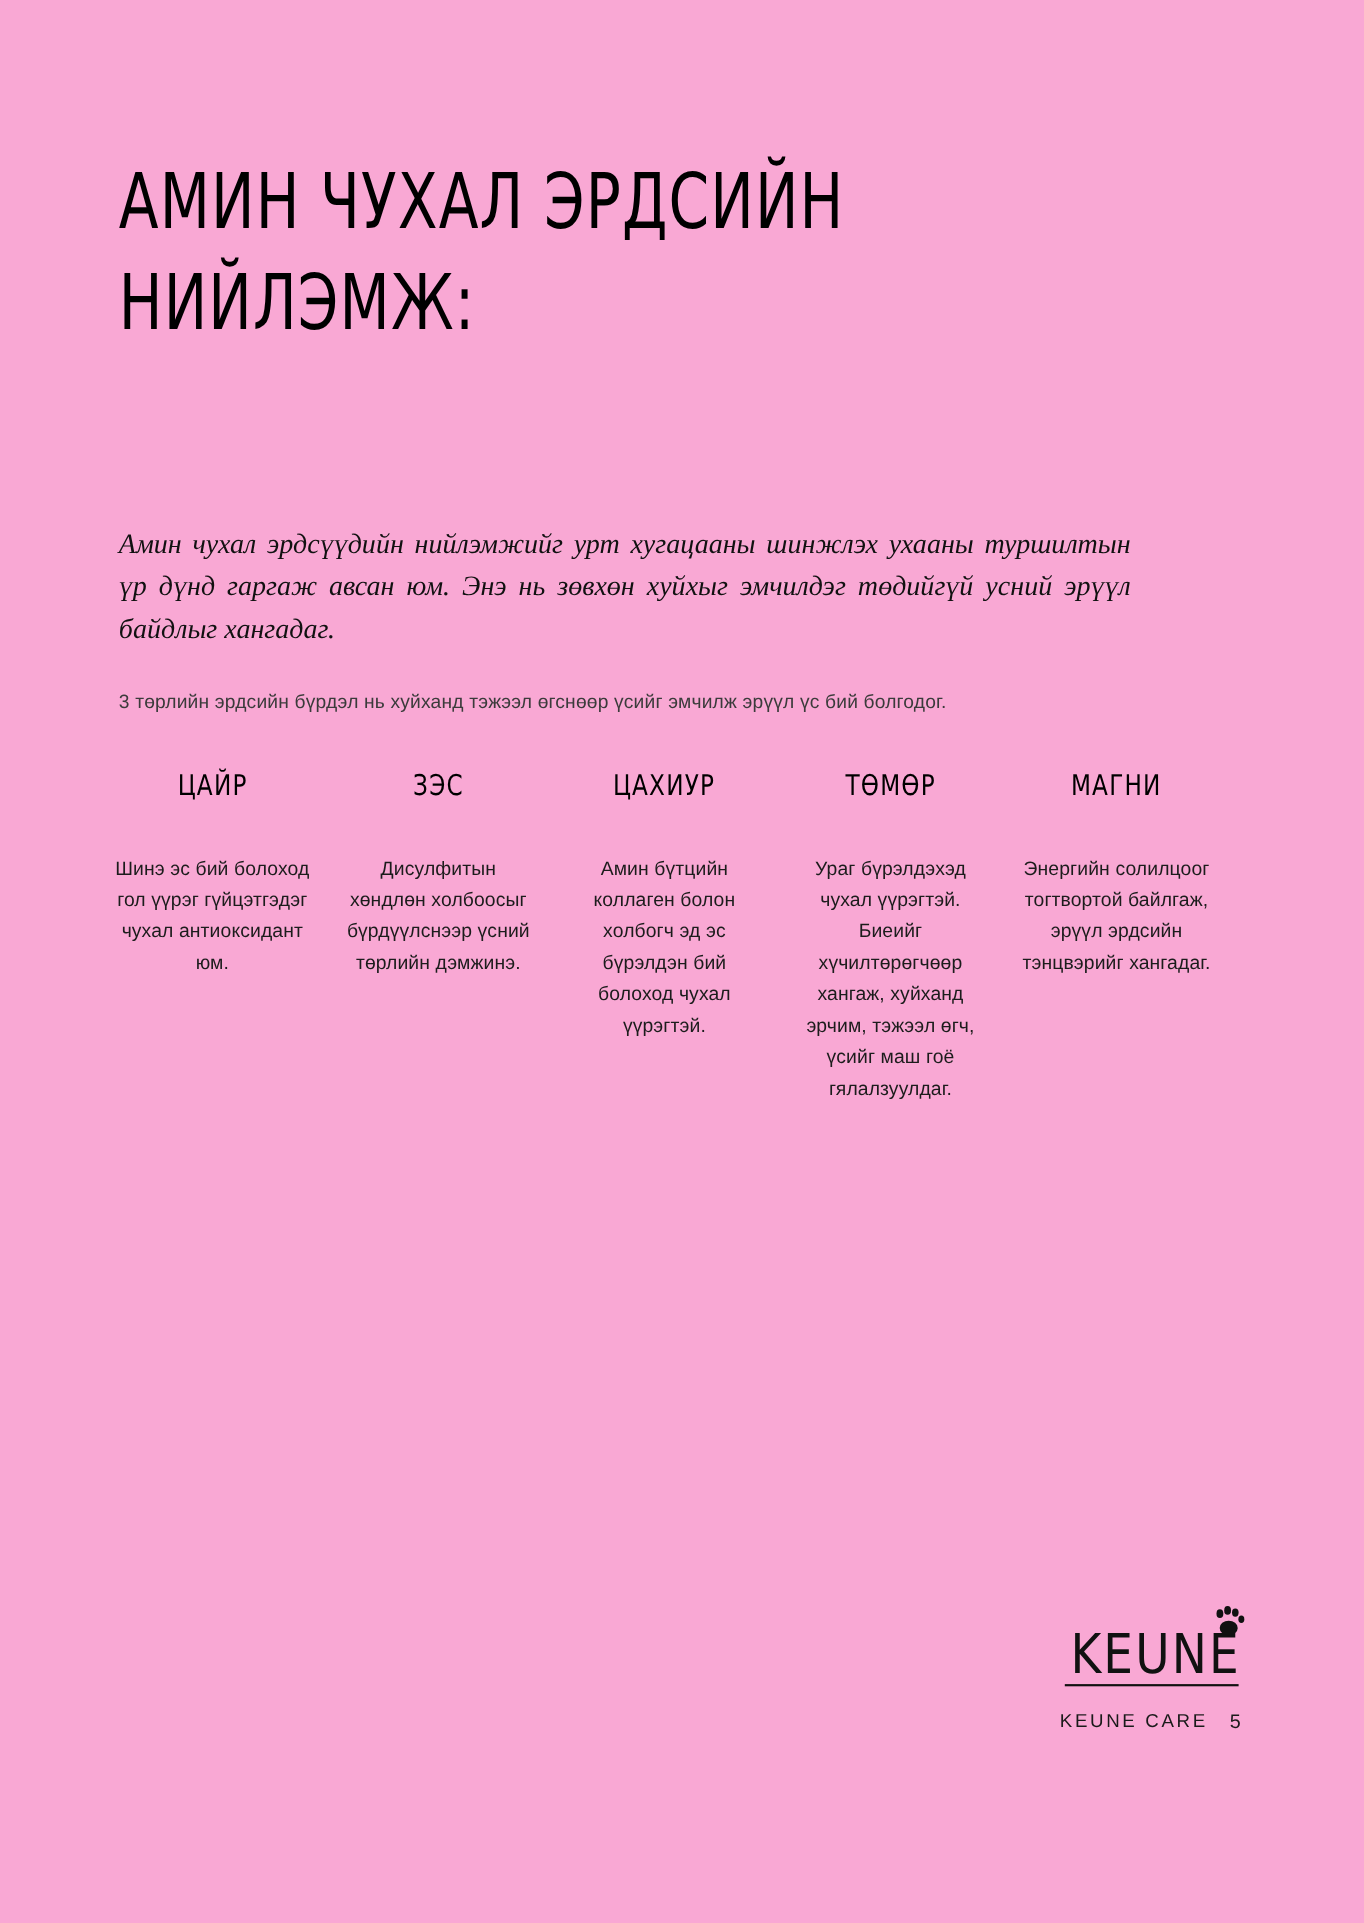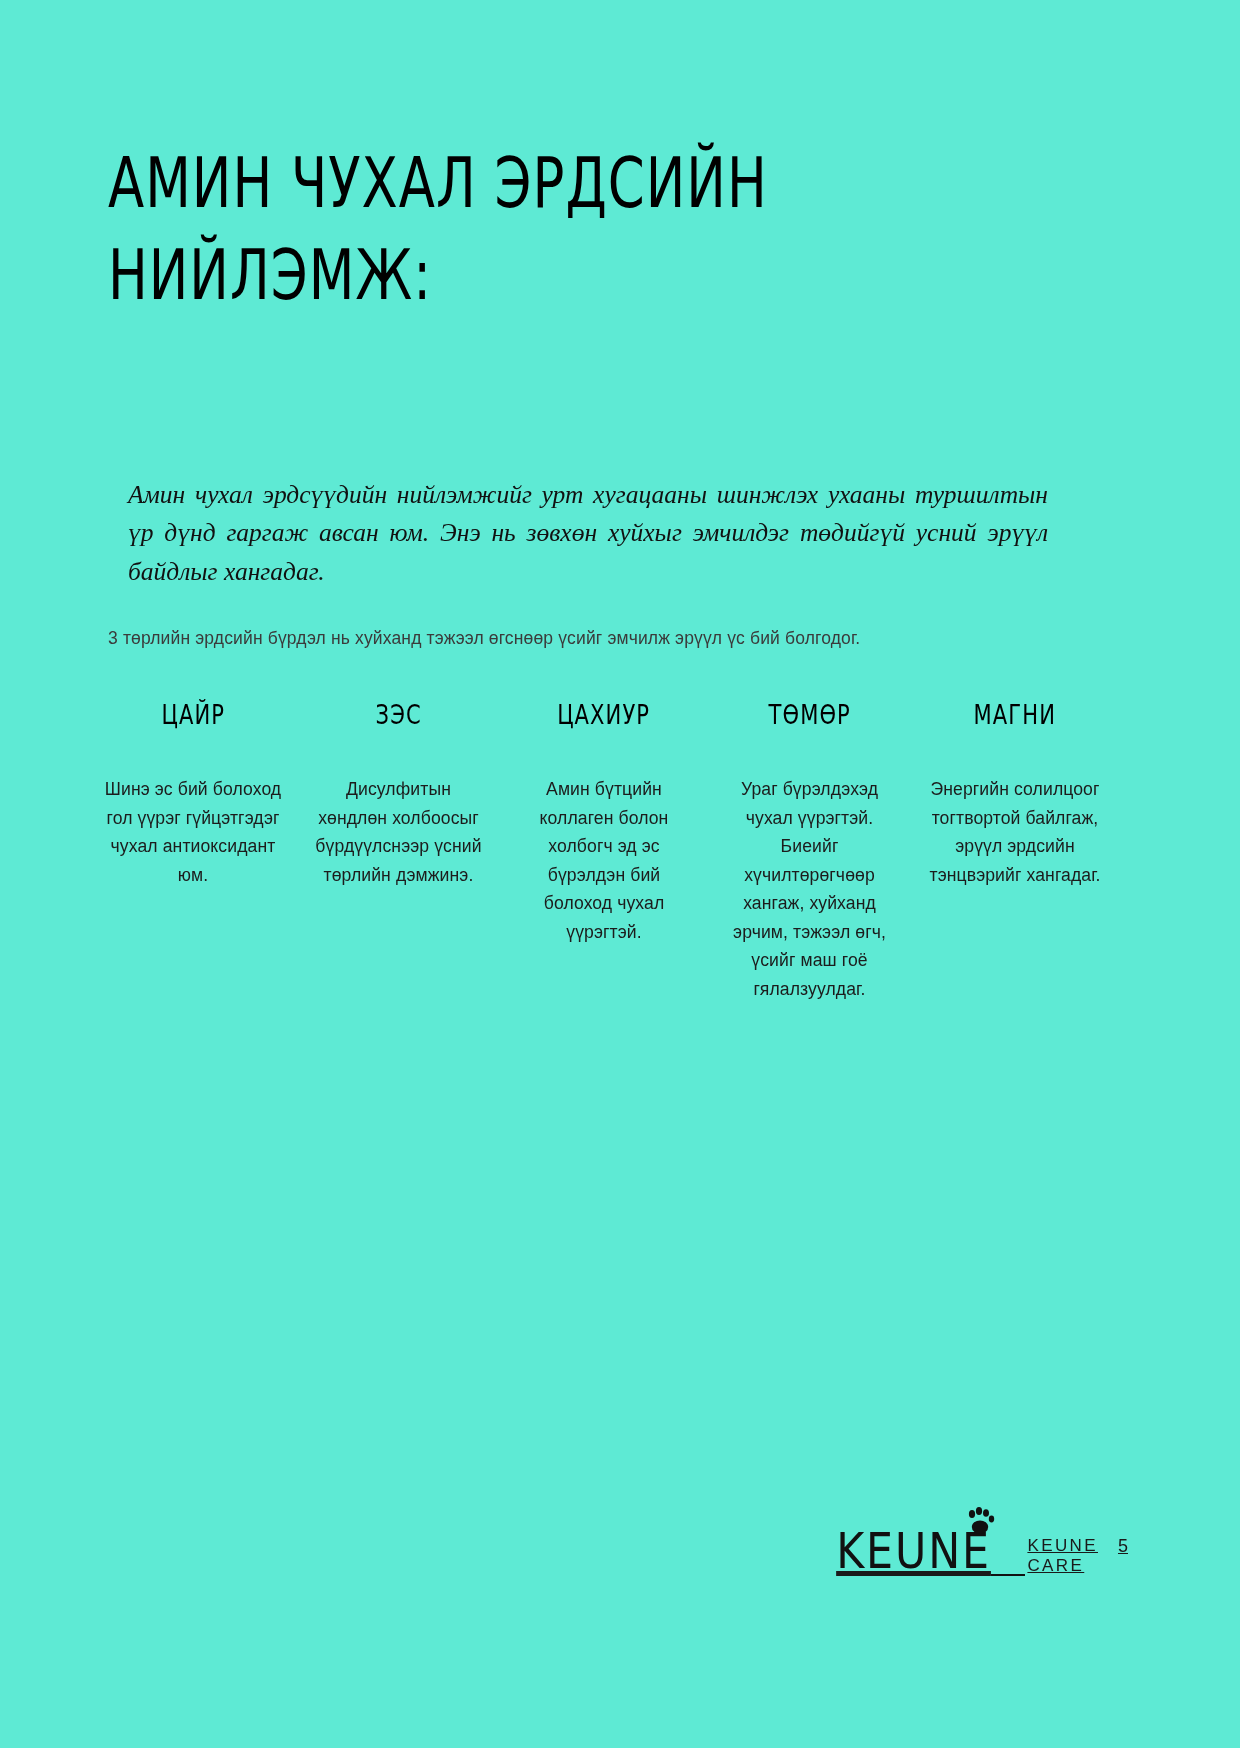--- a/index.html
+++ b/index.html
@@ -12,21 +12,21 @@
     height: 1748px;
     position: relative;
     font-family: "Liberation Sans", sans-serif;
     color: #1a1a1a;
     overflow: hidden;
   }
 
   .page {
     position: absolute;
     inset: 0;
-    background: #5eead4;
+    background: #f9a8d4;
   }
 
   
   .title-block {
     position: absolute;
     left: 108px;
     top: 138px;
     width: 980px;
   }
   .title-line {
@@ -47,21 +47,20 @@
     position: absolute;
     left: 108px;
     top: 450px;
     width: 920px;
     font-family: "Liberation Serif", "DejaVu Serif", serif;
     font-style: italic;
     font-size: 25.5px;
     line-height: 1.52;
     text-align: justify;
     color: #111111;
-    margin-left: 20px;
   }
 
   
   .subline {
     position: absolute;
     left: 108px;
     top: 607px;
     width: 960px;
     font-family: "Liberation Sans", sans-serif;
     font-weight: 300;
@@ -108,23 +107,22 @@
     letter-spacing: 0.1px;
   }
 
   
   .footer {
     position: absolute;
     right: 112px;
     bottom: 172px;
     width: 300px;
     display: flex;
-    flex-direction: row;
+    flex-direction: column;
     align-items: flex-end;
-    text-decoration: underline;
   }
   .logo-row {
     position: relative;
     display: flex;
     align-items: flex-end;
     height: 54px;
   }
   .logo-word {
     font-family: "DejaVu Sans Condensed", "Liberation Sans Narrow", "Liberation Sans", sans-serif;
     font-weight: 300;

